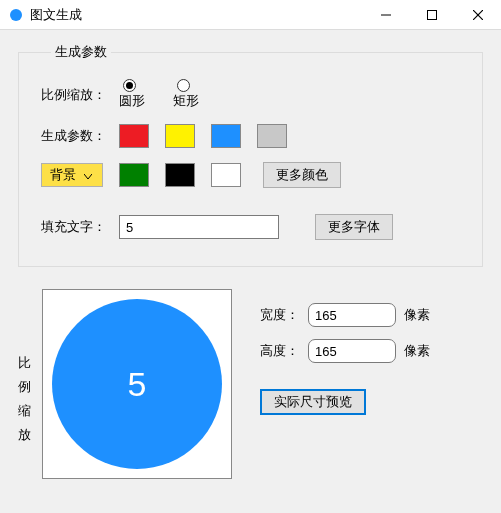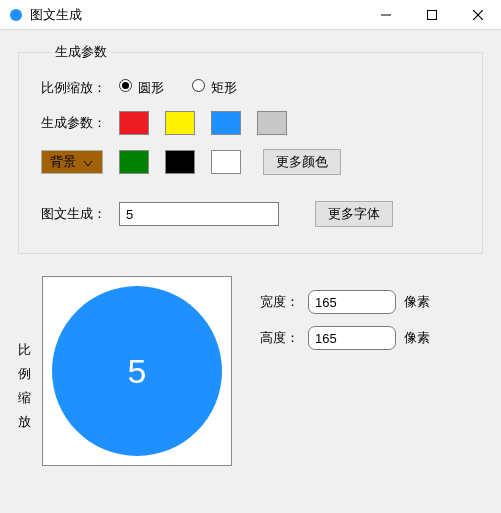--- a/index.html
+++ b/index.html
@@ -58,22 +58,23 @@
     display: flex;
     align-items: center;
     margin: 14px 0;
   }
   .row .label {
     width: 78px;
     min-width: 78px;
   }
   .radio {
     display: inline-flex;
-    align-items: flex-start;
+    align-items: center;
     margin-right: 28px;
+    flex-direction: column;
   }
   .radio .dot {
     width: 13px; height: 13px;
     border: 1px solid #333;
     border-radius: 50%;
     display: inline-flex;
     align-items: center; justify-content: center;
     margin-right: 6px;
     background: #fff;
   }
@@ -91,21 +92,21 @@
   .swatch.red { background: #ed1c24; }
   .swatch.yellow { background: #fff200; }
   .swatch.blue { background: #1e90ff; }
   .swatch.gray { background: #c8c8c8; }
   .swatch.green { background: #008000; }
   .swatch.black { background: #000; }
   .swatch.white { background: #fff; }
 
   .combo {
     border: 1px solid #b0b0b0;
-    background: #a16207;
+    background: #fde047;
     height: 24px;
     display: inline-flex;
     align-items: center;
     padding: 0 4px 0 8px;
     margin-right: 16px;
     min-width: 62px;
   }
   .combo .arrow {
     margin-left: 8px;
   }
@@ -242,21 +243,21 @@
       <div class="swatch green"></div>
       <div class="swatch black"></div>
       <div class="swatch white"></div>
       <div style="width:6px;"></div>
       <div class="btn">
         <span>更多颜色</span>
       </div>
     </div>
 
     <div class="row" style="margin-top:26px; margin-bottom:4px;">
-      <div class="label">图文生成：</div>
+      <div class="label">填充文字：</div>
       <div class="textinput" style="width:160px;">
         <span>5</span>
       </div>
       <div style="width:36px;"></div>
       <div class="btn">
         <span>更多字体</span>
       </div>
     </div>
   </div>
 
@@ -276,16 +277,19 @@
         <div class="unit">像素</div>
       </div>
       <div class="drow">
         <div class="dlabel">高度：</div>
         <div class="textinput num">
           <span>165</span>
         </div>
         <div class="unit">像素</div>
       </div>
       <div style="height:14px;"></div>
+      <div class="btn accent">
+        <span>实际尺寸预览</span>
+      </div>
     </div>
   </div>
 
 </div>
 
 </body></html>

